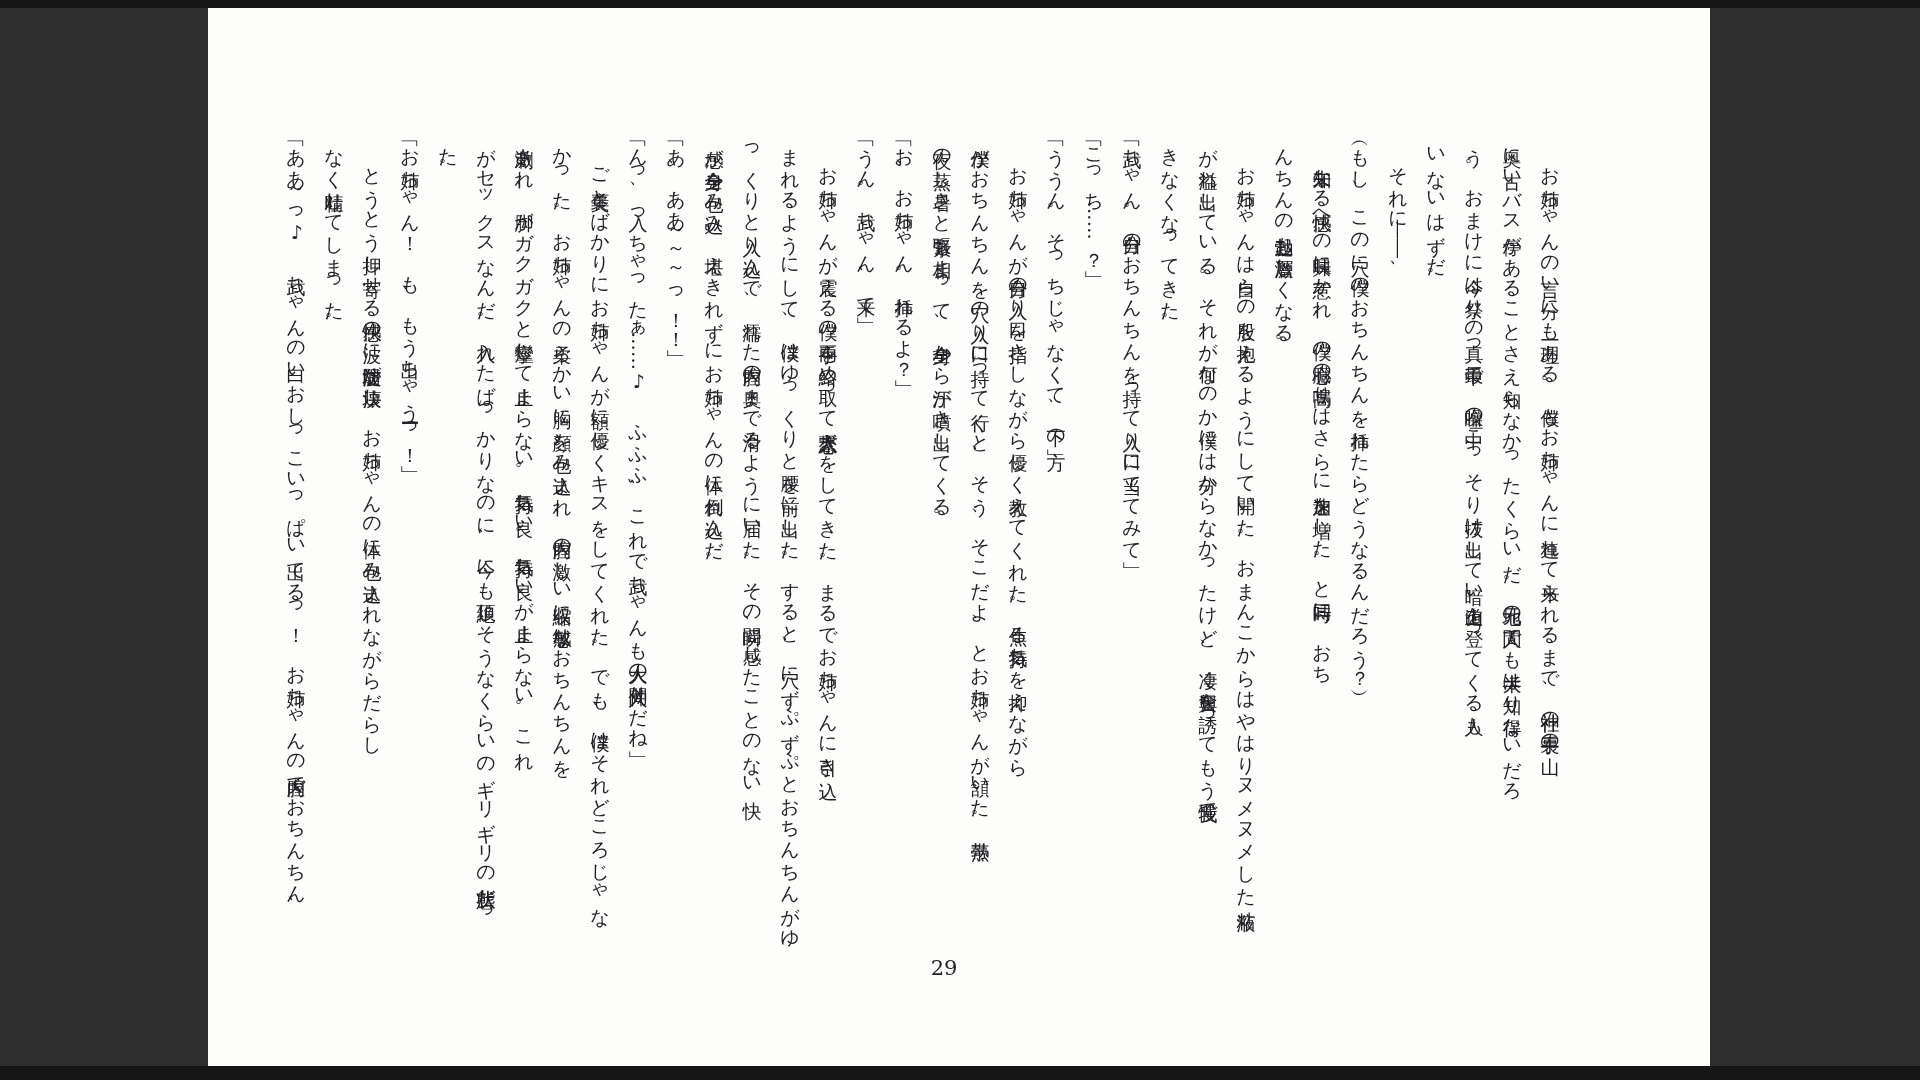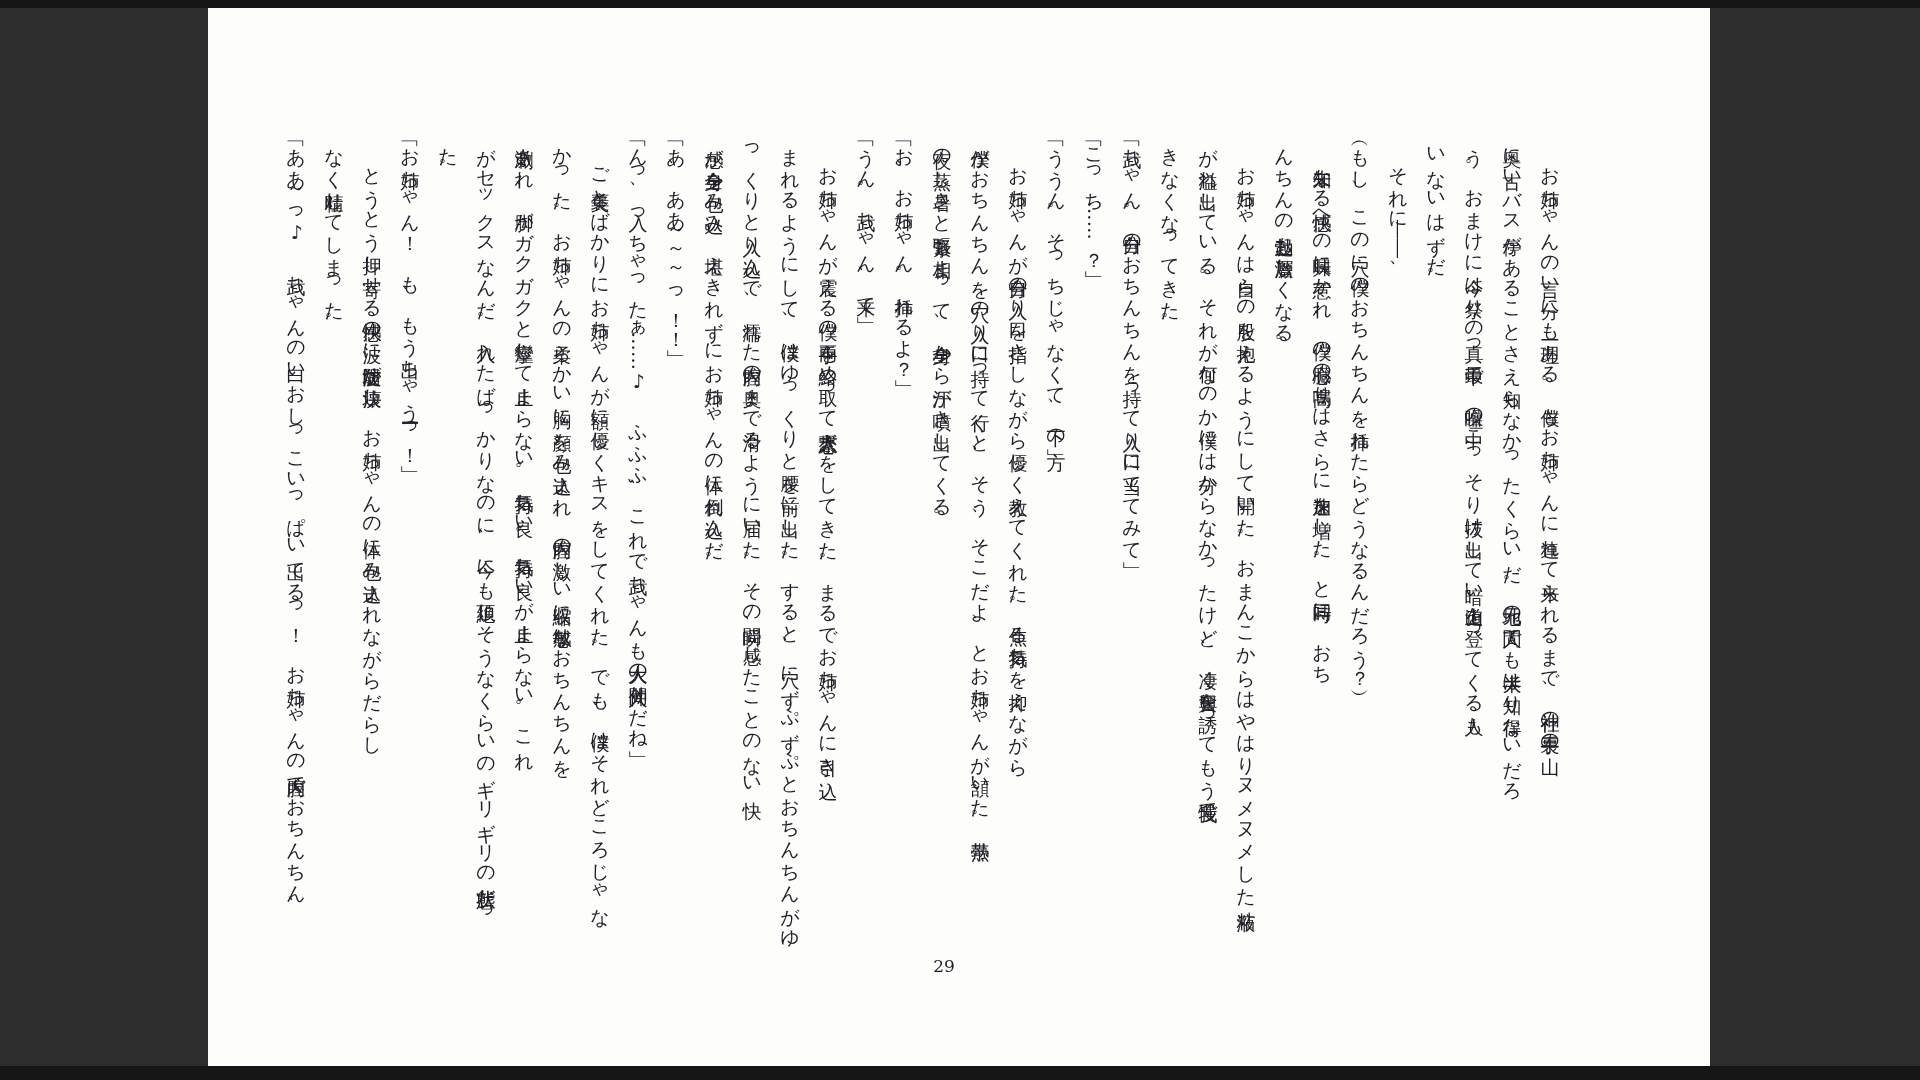--- a/index.html
+++ b/index.html
@@ -50,21 +50,21 @@
   .tline {
     white-space: pre;
   }
   .page-number {
     position: absolute;
     left: 0; top: 948px;
     width: 100%;
     padding-right: 30px;
     box-sizing: border-box;
     text-align: center;
-    font-size: 17px;
+    font-size: 21px;
     color: #1f1f24;
   }
 </style>
 </head>
 <body>
 
 <div class="viewer">
   <div class="bar-top"></div>
 
   <div class="page">

